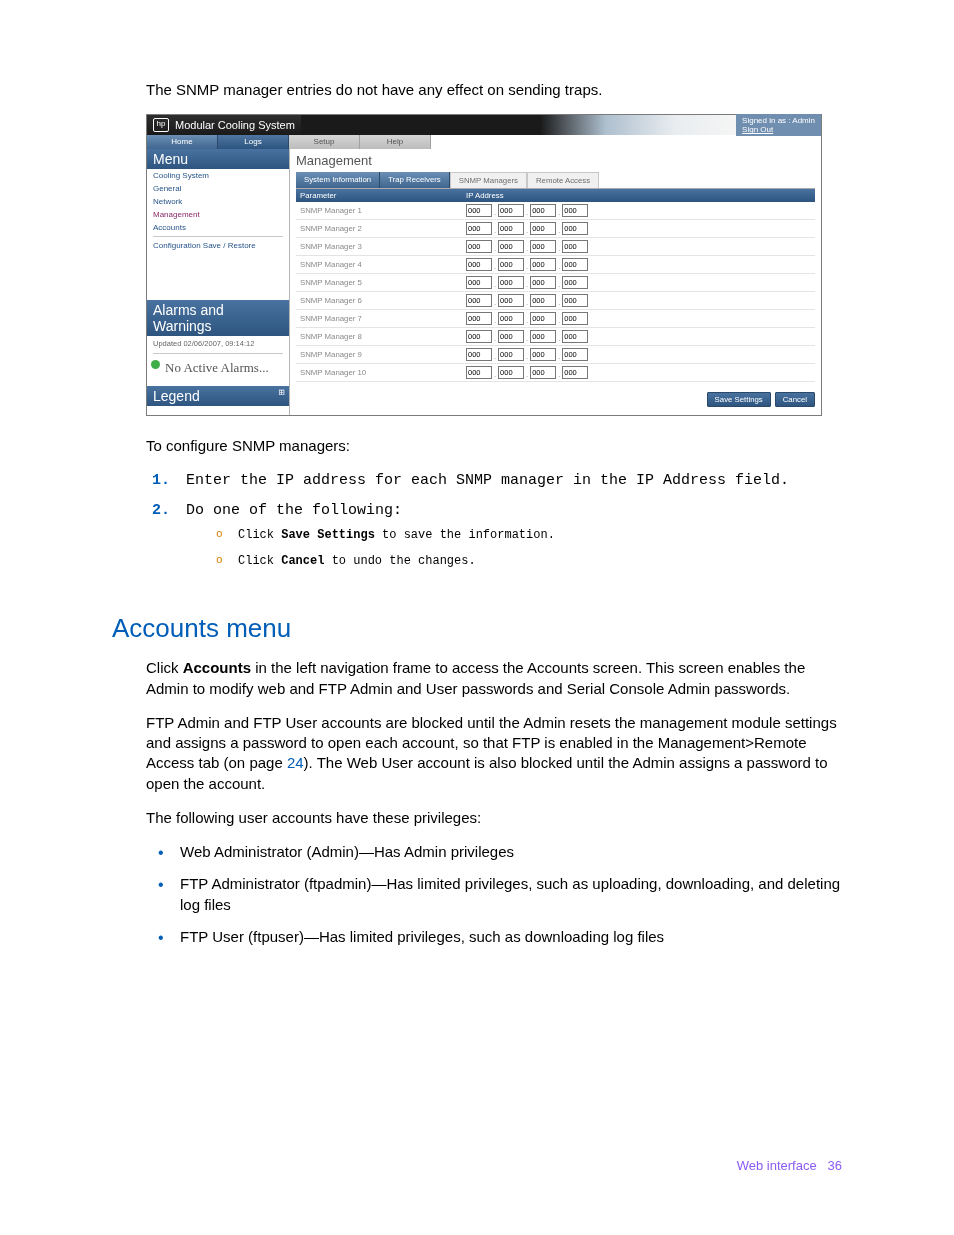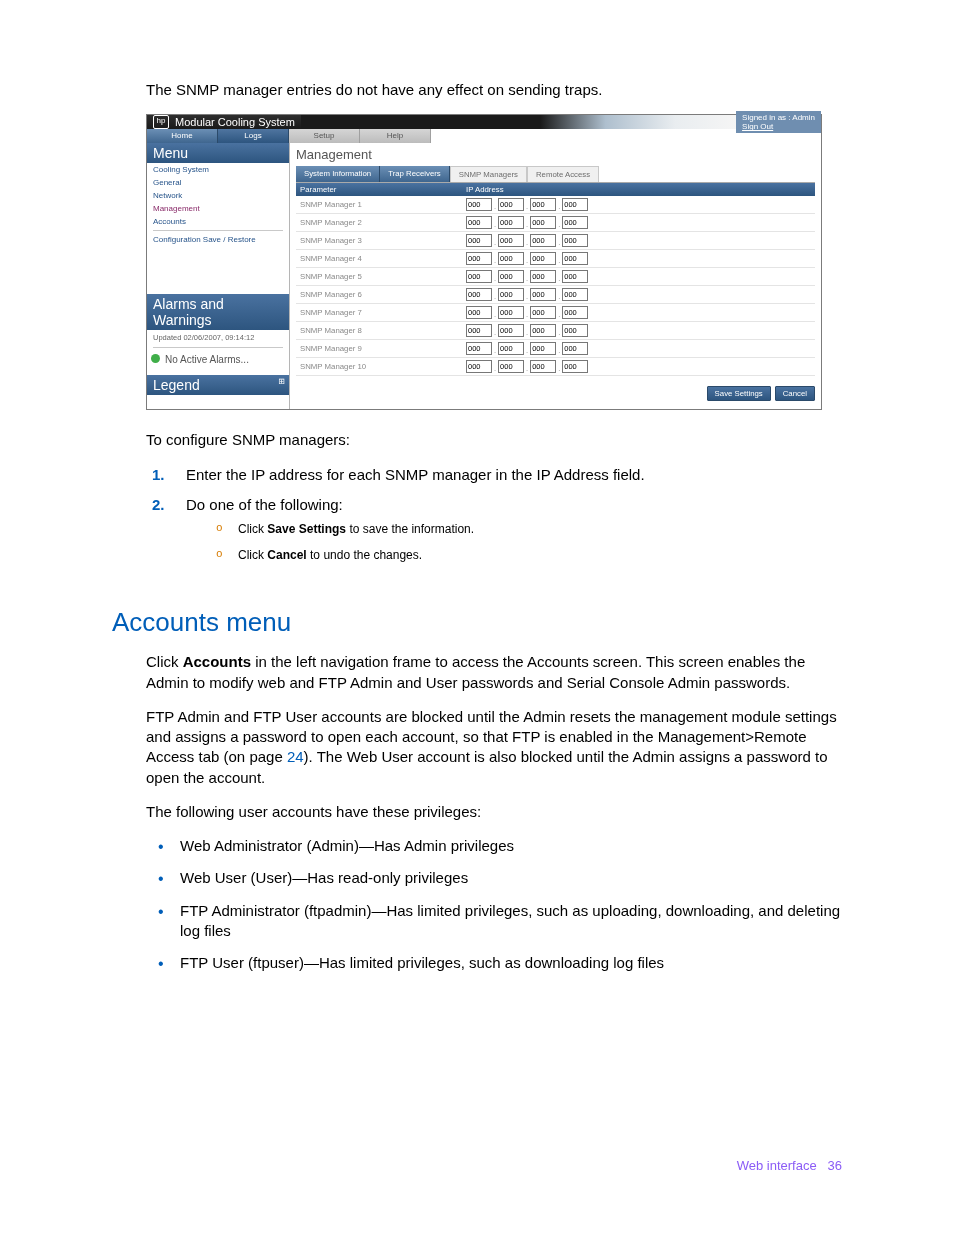--- a/index.html
+++ b/index.html
@@ -26,20 +26,21 @@
   .body-text-full {
     font-size: 15px;
     line-height: 1.35;
     margin: 0 0 14px 34px;
   }
   ol.num {
     list-style: none;
     counter-reset: step;
     padding: 0;
     margin: 0 0 0 40px;
+    font-family: Liberation Mono, monospace;
   }
   ol.num > li {
     counter-increment: step;
     position: relative;
     padding: 0 0 10px 34px;
     font-size: 15px;
     line-height: 1.35;
   }
   ol.num > li::before {
     content: counter(step) ".";
@@ -109,21 +110,21 @@
     margin: 0 0 20px 34px;
     width: 674px;
     border: 1px solid #7b7b7b;
     font-family: Arial, sans-serif;
   }
   .shot-header {
     display: flex;
     align-items: center;
     background: linear-gradient(#2e2e2e, #1a1a1a);
     color: #fff;
-    height: 14px;
+    height: 20px;
     position: relative;
   }
   .shot-title {
     font-size: 11px;
     padding: 0 6px;
     display: flex;
     align-items: center;
     gap: 6px;
   }
   .hp-logo {
@@ -197,24 +198,25 @@
   .shot-left .item.sel { color: #8a2c6a; }
   .shot-left .sep {
     height:1px; background:#c9c9c9; margin: 2px 6px;
   }
   .shot-left .fine {
     font-size: 7.5px;
     color: #666;
     padding: 3px 6px;
   }
   .shot-left .alarm {
-    font-size: 10px;
+    font-size: 13px;
     padding: 4px 6px 10px 18px;
     color: #555;
     position: relative;
+    font-family: Liberation Serif, serif;
   }
   .shot-left .alarm .dot {
     position:absolute; left:4px; top:4px;
     width:9px; height:9px; border-radius:50%;
     background:#3fae49;
   }
   .shot-main {
     flex: 1;
     padding: 4px 6px 8px 6px;
   }
@@ -499,21 +501,20 @@
   </p>
 
   <p class="body-text-full">
     <span>FTP Admin and FTP User accounts are blocked until the Admin resets the management module settings and assigns a password to open each account, so that FTP is enabled in the Management&gt;Remote Access tab (on page </span><span class="link">24</span><span>). The Web User account is also blocked until the Admin assigns a password to open the account.</span>
   </p>
 
   <p class="body-text-full">The following user accounts have these privileges:</p>
 
   <ul class="bullets">
     <li><span>Web Administrator (Admin)—Has Admin privileges</span></li>
-    <li><span>Web User (User)—Has read-only privileges</span></li>
     <li><span>FTP Administrator (ftpadmin)—Has limited privileges, such as uploading, downloading, and deleting log files</span></li>
     <li><span>FTP User (ftpuser)—Has limited privileges, such as downloading log files</span></li>
   </ul>
 
   <div class="footer">
     <span>Web interface</span>&nbsp;&nbsp;&nbsp;<span>36</span>
   </div>
 </div>
 
 </body></html>

